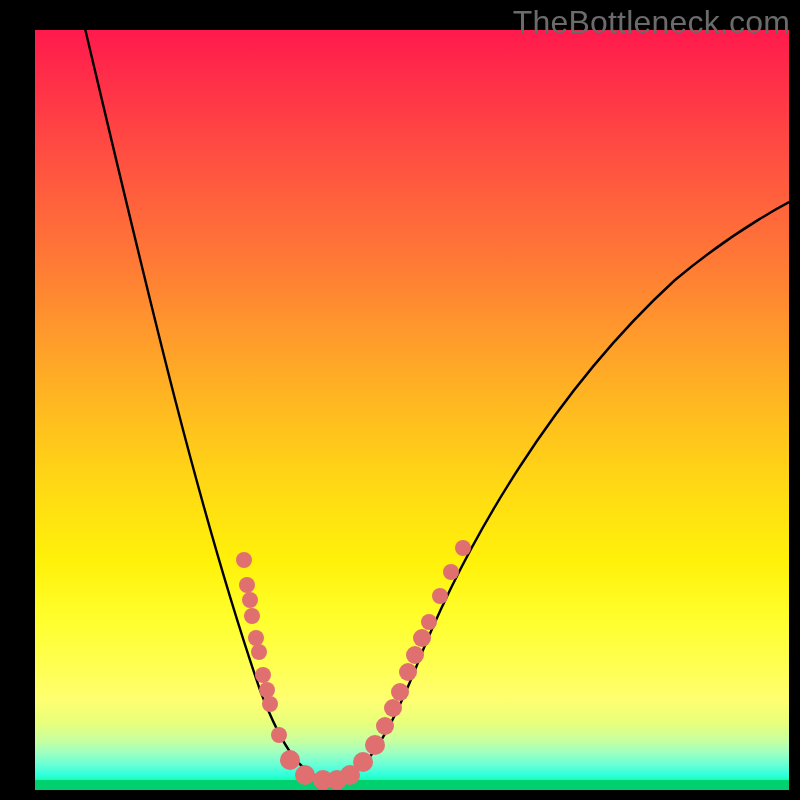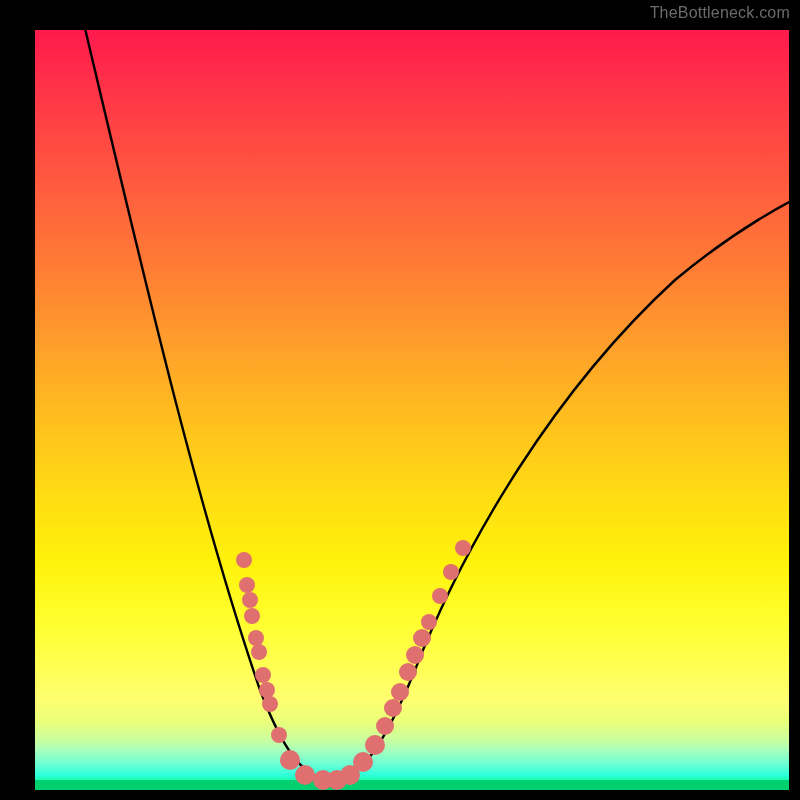--- a/index.html
+++ b/index.html
@@ -61,21 +61,21 @@
     bottom: 0;
     width: 100%;
     height: 10px;
     background: #00d070;
   }
   .watermark {
     position: absolute;
     top: 4px;
     right: 10px;
     color: #6b6b6b;
-    font-size: 16px;
+    font-size: 32px;
     font-weight: 500;
     letter-spacing: 0.2px;
     z-index: 50;
   }
   svg.curve {
     position: absolute;
     left: 0;
     top: 0;
     width: 754px;
     height: 760px;

